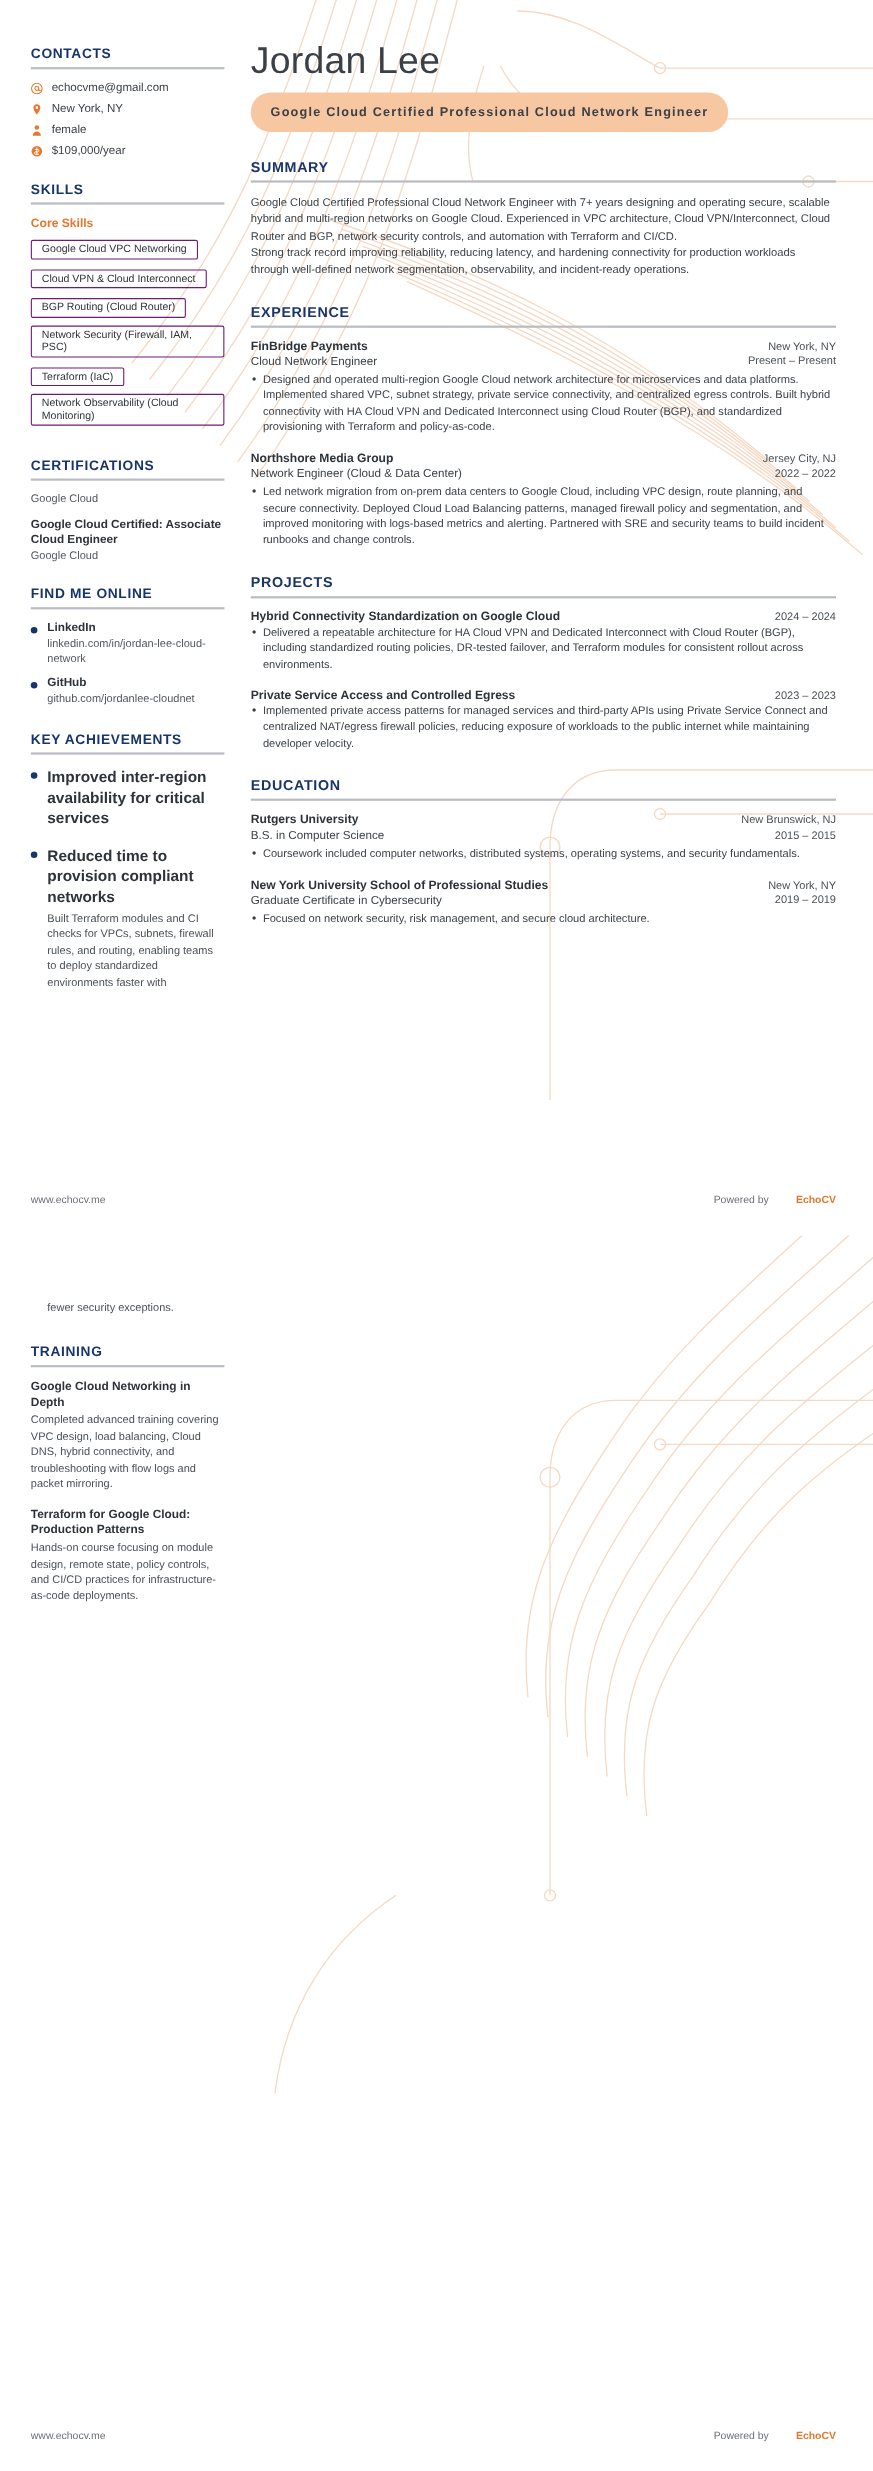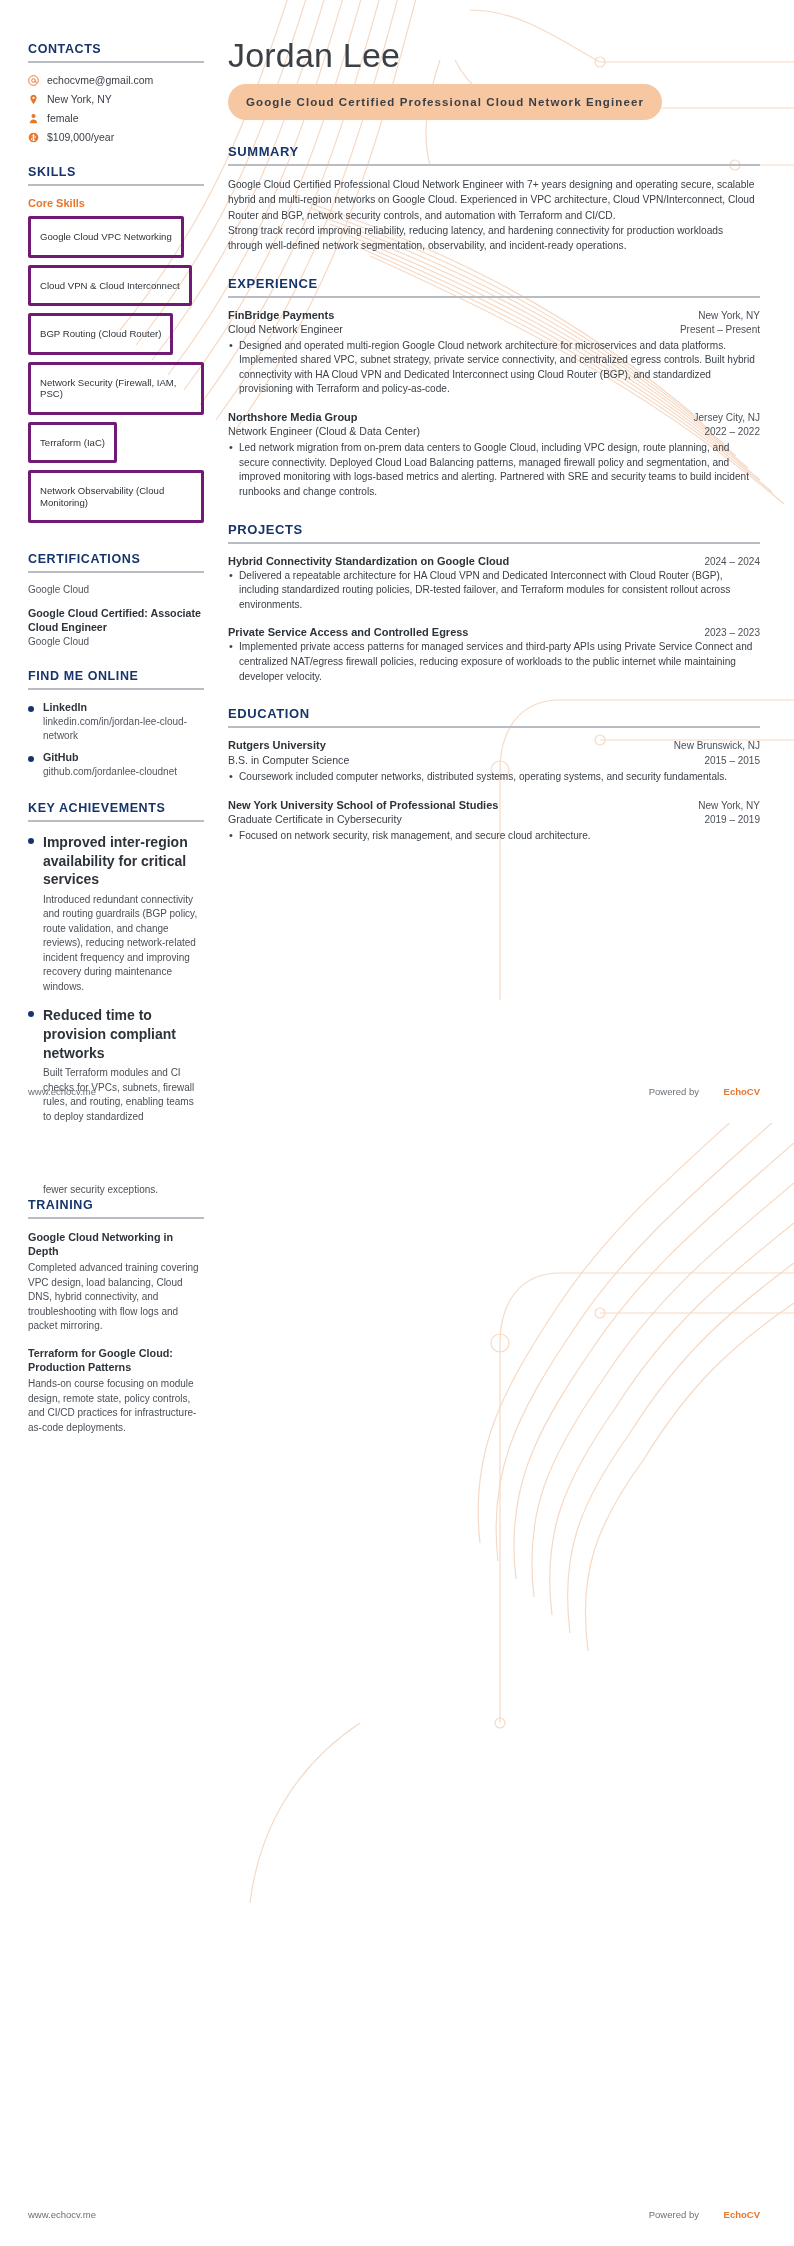--- a/index.html
+++ b/index.html
@@ -80,23 +80,23 @@
 
   
   .skill-group-title {
     color: #e8762c;
     font-weight: bold;
     font-size: 11px;
     margin-bottom: 7px;
   }
   .chip {
     display: inline-block;
-    border: 3px solid #701a75;
+    border: 1px solid #701a75;
     border-radius: 2px;
-    padding: 12px 9px;
+    padding: 2px 9px;
     font-size: 9.6px;
     color: #2d3339;
     margin-bottom: 7px;
     line-height: 1.2;
   }
 
   
   .cert { margin-bottom: 11px; }
   .cert-name {
     font-size: 10.7px;
@@ -212,21 +212,21 @@
   .entry-loc {
     font-size: 10px;
     color: #4a5057;
     text-align: right;
     white-space: nowrap;
     flex: 0 0 auto;
   }
   .entry-sub {
     display: flex;
     justify-content: space-between;
-    align-items: flex-end;
+    align-items: center;
     gap: 0;
     margin-top: 2px;
     margin-bottom: 4px;
   }
   .entry-role {
     font-size: 10.6px;
     color: #3b4148;
   }
   .entry-dates {
     font-size: 10px;
@@ -411,21 +411,20 @@
         </div>
       </section>
 
       <section class="sec">
         <div class="sec-title">KEY ACHIEVEMENTS</div>
         <div class="sec-rule"></div>
         <div class="ach-item">
           <span class="bullet-dot"></span>
           <span>
             <span class="ach-title" style="display:block">Improved inter-region availability for critical services</span>
-            <span class="ach-desc" style="display:block">Introduced redundant connectivity and routing guardrails (BGP policy, route validation, and change reviews), reducing network-related incident frequency and improving recovery during maintenance windows.</span>
           </span>
         </div>
         <div class="ach-item">
           <span class="bullet-dot"></span>
           <span>
             <span class="ach-title" style="display:block">Reduced time to provision compliant networks</span>
             <span class="ach-desc" style="display:block">Built Terraform modules and CI checks for VPCs, subnets, firewall rules, and routing, enabling teams to deploy standardized environments faster with</span>
           </span>
         </div>
       </section>
@@ -568,21 +567,21 @@
         <circle cx="600" cy="190" r="5"></circle>
         <circle cx="500" cy="220" r="9"></circle>
         <circle cx="500" cy="600" r="5"></circle>
       </g>
     </svg>
   </div>
 
   <div class="cols spill">
     <aside class="sidebar">
 
-      <div class="ach-desc" style="padding-left:15px; ">fewer security exceptions.</div>
+      <div class="ach-desc" style="padding-left:15px; margin-bottom:24px;">fewer security exceptions.</div>
 
       <section class="sec">
         <div class="sec-title">TRAINING</div>
         <div class="sec-rule"></div>
         <div class="train-item">
           <div class="train-title">Google Cloud Networking in Depth</div>
           <div class="train-desc">Completed advanced training covering VPC design, load balancing, Cloud DNS, hybrid connectivity, and troubleshooting with flow logs and packet mirroring.</div>
         </div>
         <div class="train-item">
           <div class="train-title">Terraform for Google Cloud: Production Patterns</div>

